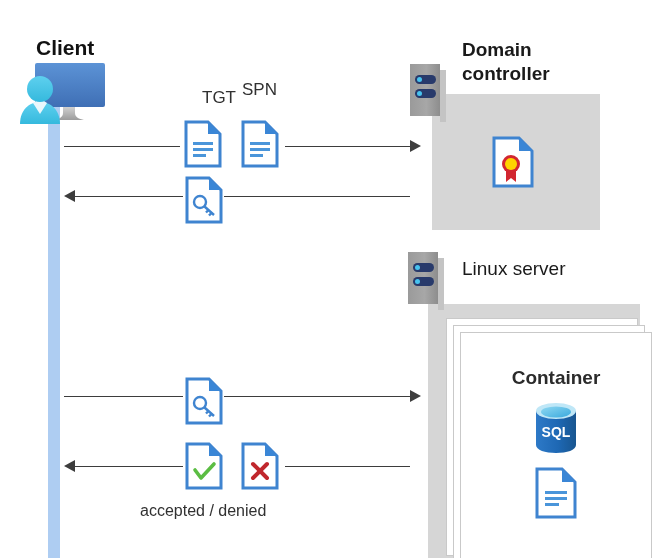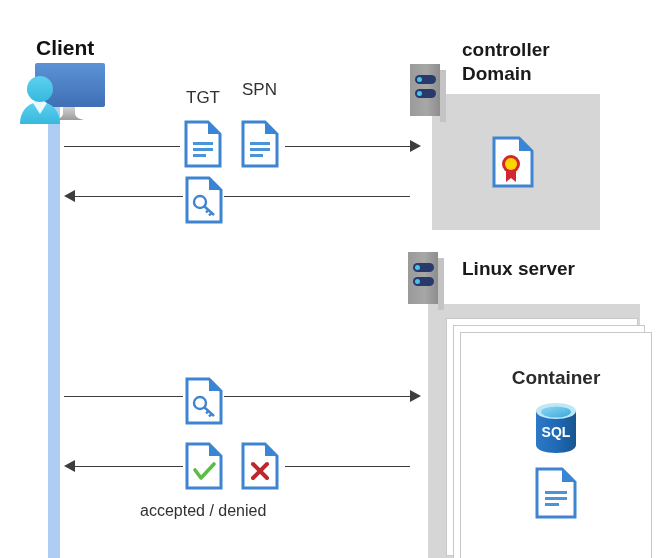--- a/index.html
+++ b/index.html
@@ -27,36 +27,36 @@
     left: 462px; top: 2px;
     font-size: 19px;
     font-weight: bold;
     color: #1a1a1a;
     line-height: 24px;
     width: 150px;
   }
   #linux-label {
     left: 462px; top: 222px;
     font-size: 19px;
-    font-weight: bold;
+    font-weight: normal;
     color: #1a1a1a;
   }
   #container-label {
     left: 0px; top: 34px;
     width: 190px;
     text-align: center;
     font-size: 19px;
     font-weight: bold;
     color: #2b2b2b;
   }
   .msg-label {
     font-size: 17px;
     color: #313131;
   }
-  #tgt-label { left: 186px; top: 52px; }
+  #tgt-label { left: 202px; top: 52px; }
   #spn-label { left: 242px; top: 44px; }
   #accepted-denied-label {
     left: 140px; top: 466px;
     font-size: 16px;
     color: #313131;
   }
 
   
   #client-lifeline {
     left: 48px; top: 70px;
@@ -169,22 +169,22 @@
 
   <div class="abs gray-panel" id="dc-panel"></div>
 
   <div class="abs rack" id="dc-rack">
     <div class="shadow"></div>
     <div class="bay b1"></div>
     <div class="bay b2"></div>
   </div>
 
   <div class="abs" id="dc-label">
+    <div>Domain</div>
     <div>controller</div>
-    <div>Domain</div>
   </div>
 
   <div class="abs" style="left:492px; top:100px; width:42px; height:52px;">
     <svg width="42" height="52" viewBox="0 0 42 52">
       <path d="M2 2 h25 l13 13 v35 h-38 z" fill="#ffffff" stroke="#3f84d0" stroke-width="3"></path>
       <path d="M27 2 l13 13 h-13 z" fill="#3a86d6"></path>
 
       <path d="M14 32 l0 14 l5 -4 l5 4 l0 -14 z" fill="#d22630"></path>
       <circle cx="19" cy="28" r="9" fill="#d22630"></circle>
       <circle cx="19" cy="28" r="6" fill="#ffd400"></circle>

